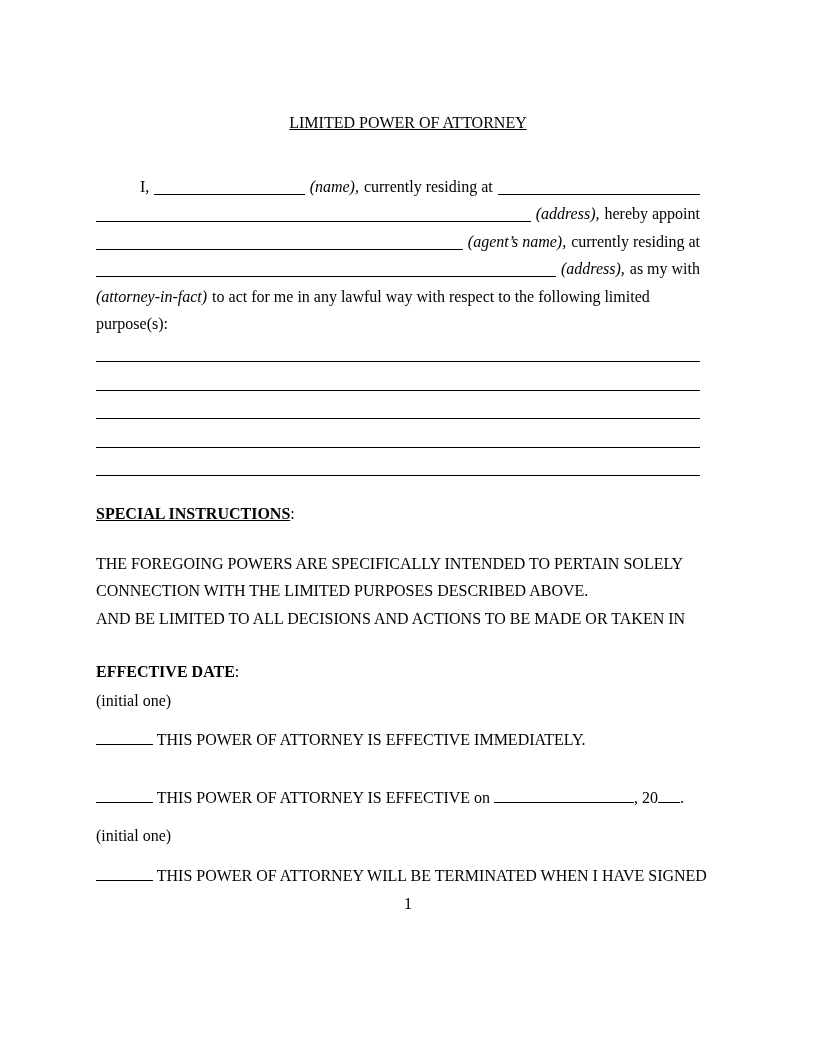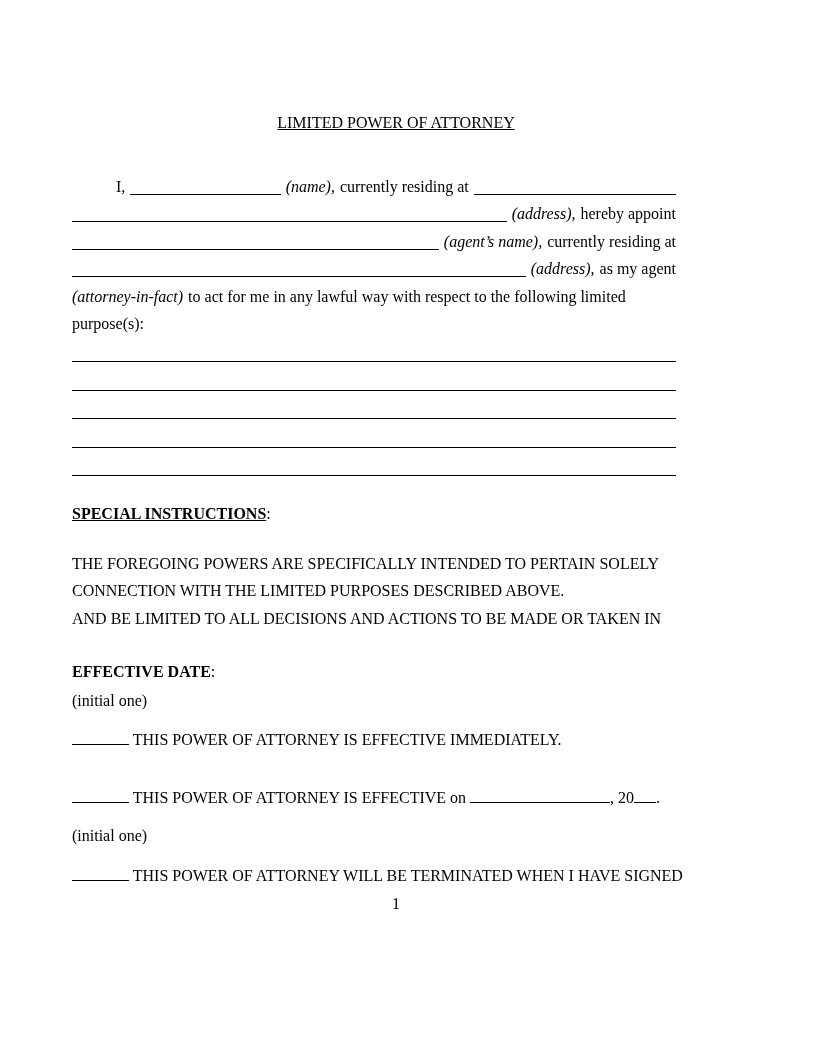--- a/index.html
+++ b/index.html
@@ -1,21 +1,21 @@
 <!DOCTYPE html>
 <html><head>
 <meta charset="utf-8">
 <style>
   html,body{margin:0;padding:0;background:#fff;}
   .page{
     width:816px;height:1056px;box-sizing:border-box;
     background:#ffffff;color:#000000;
     font-family:"Liberation Serif","DejaVu Serif",serif;
     font-size:16px;line-height:27.5px;
-    padding:109px 96px 0 72px;overflow:hidden;
+    padding:109px 96px 0 96px;overflow:hidden;
   }
   .title{text-align:center;text-decoration:underline;}
   .center{}
   .b{font-weight:bold;}
   .i{font-style:italic;}
   .u{text-decoration:underline;}
   .nowrap{white-space:nowrap;}
   .fline{display:flex;gap:5px;width:604px;align-items:flex-start;}
   .fline > span{white-space:nowrap;}
   .blank{border-bottom:1px solid #000;height:21px;flex-basis:0;}
@@ -62,21 +62,21 @@
       <span>hereby appoint</span>
     </div>
     <div class="fline">
       <span class="blank grow"></span>
       <span class="i">(agent’s name),</span>
       <span>currently residing at</span>
     </div>
     <div class="fline">
       <span class="blank grow"></span>
       <span class="i">(address),</span>
-      <span>as my agent</span>
+      <span>as my with</span>
     </div>
     <div class="fline">
       <span class="i">(attorney-in-fact)</span>
       <span>to act for me in any lawful way with respect to the following limited</span>
     </div>
     <div class="nowrap">purpose(s):</div>
   </div>
 
   <div class="rules">
     <div class="rule"></div>

